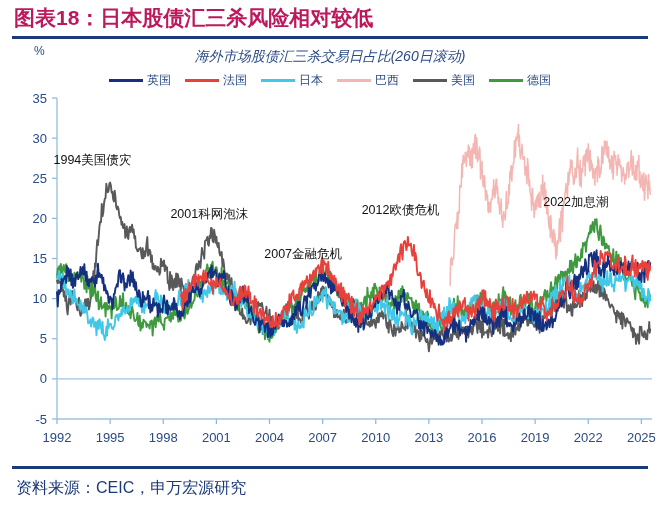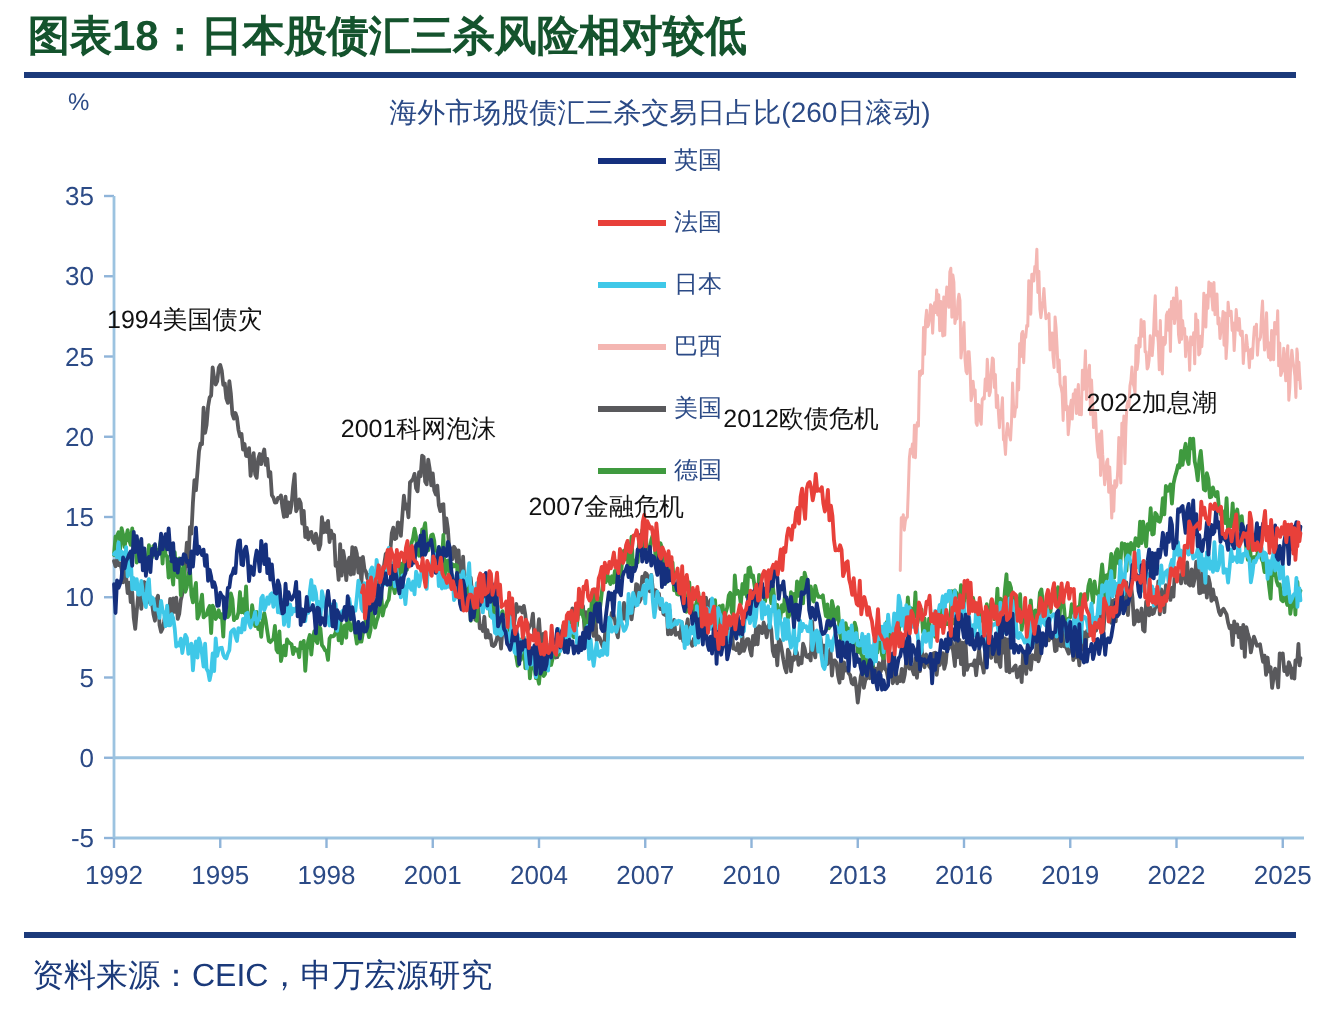--- a/index.html
+++ b/index.html
@@ -11,21 +11,21 @@
     position:relative;
   }
   #root{width:660px;height:517px;position:relative;box-sizing:border-box;}
 
   
   .header{
     position:absolute;left:0;top:0;width:660px;height:40px;
   }
   .header-title{
     position:absolute;left:14px;top:4px;
-    font-size:21px;font-weight:bold;color:#14532d;
+    font-size:21px;font-weight:bold;color:#be185d;
     letter-spacing:0px;white-space:nowrap;
   }
   .header-rule{
     position:absolute;left:12px;top:36px;width:636px;height:3px;
     background:#1b3a7a;
   }
 
   
   .footer-rule{
     position:absolute;left:12px;top:466px;width:636px;height:3px;
@@ -41,26 +41,26 @@
     position:absolute;left:0;top:42px;width:660px;height:424px;
   }
   .unit-label{
     position:absolute;left:34px;top:2px;
     font-size:12px;color:#2b4a86;
   }
   .chart-subtitle{
     position:absolute;left:0;top:6px;width:660px;
     text-align:center;font-size:14px;color:#2b4a86;
     white-space:nowrap;
+    font-style:italic;
   }
   .legend{
     position:absolute;left:0;top:30px;width:660px;
-    display:flex;justify-content:center;align-items:center;
+    display:flex;justify-content:center;
     gap:14px;
-    flex-direction:column;
   }
   .legend-item{display:flex;align-items:center;gap:4px;}
   .legend-swatch{width:34px;height:3px;display:block;}
   .legend-label{font-size:12px;color:#2b4a86;white-space:nowrap;}
 
   svg.plot{position:absolute;left:0;top:0;width:660px;height:424px;}
   .ytick-label{font-size:13px;fill:#2b4a86;font-family:"Liberation Sans",sans-serif;}
   .xtick-label{font-size:13px;fill:#2b4a86;font-family:"Liberation Sans",sans-serif;}
   .annot{font-size:12.5px;fill:#111111;font-family:"Liberation Sans",sans-serif;}
 </style>

